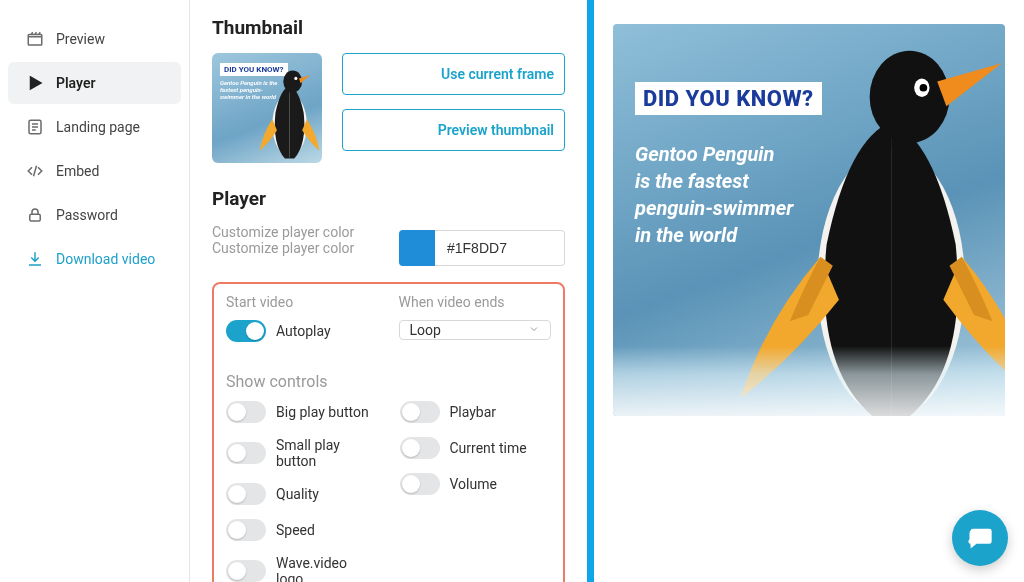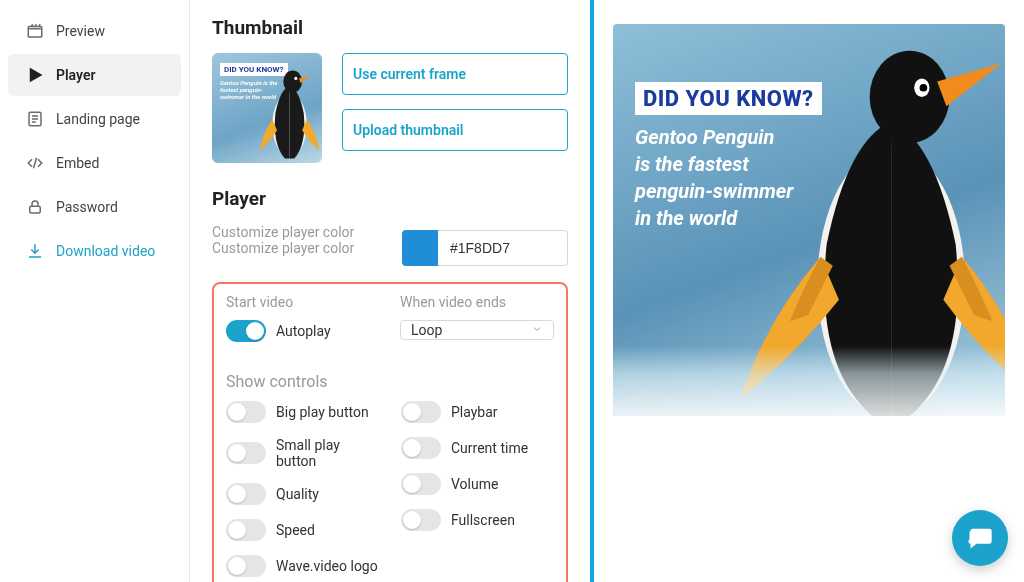--- a/index.html
+++ b/index.html
@@ -13,21 +13,21 @@
   }
   .app {
     display: flex;
     width: 100%;
     height: 100%;
   }
   
   .sidebar {
     width: 190px;
     border-right: 1px solid #e5e5e5;
-    padding-top: 8px;
+    padding-top: 16px;
     flex-shrink: 0;
   }
   .side-item {
     display: flex;
     align-items: center;
     gap: 12px;
     padding: 12px 18px;
     font-size: 14px;
     color: #444;
     cursor: pointer;
@@ -40,21 +40,21 @@
     color: #222;
   }
   .side-item.accent { color: #1da1c9; }
   .side-item .icon { width: 18px; height: 18px; display:flex; align-items:center; justify-content:center; color:#6b6b6b; }
   .side-item.accent .icon { color:#1da1c9; }
   .side-item.active .icon { color:#222; }
 
   
   .center {
     width: 404px;
-    border-right: 4px solid #0ea5e9;
+    border-right: 7px solid #0ea5e9;
     padding: 16px 22px 0 22px;
     flex-shrink: 0;
     overflow-y: auto;
   }
   .center h2 {
     font-size: 19px;
     font-weight: 700;
     color: #222;
     margin-bottom: 14px;
   }
@@ -92,21 +92,21 @@
   }
   .btn-outline {
     border: 1.5px solid #1ca3cc;
     color: #1ca3cc;
     background:#fff;
     font-weight:600;
     font-size:14px;
     padding: 12px 10px;
     border-radius:4px;
     cursor:pointer;
-    text-align:left;
+    text-align:right;
   }
   .muted-label {
     color:#9a9a9a;
     font-size:14px;
     margin-bottom: 10px;
   }
   .color-row {
     display:flex; align-items:center; gap:0; margin-bottom:16px;
   }
   .color-swatch {
@@ -174,21 +174,21 @@
     position:relative;
     background: linear-gradient(160deg,#8fbfd9 0%,#5a93b7 55%,#adcfe0 100%);
   }
   .video-preview .dk-box {
     position:absolute; top:58px; left:22px;
     background:#fff; color:#1a3b9c; font-weight:800;
     font-size:22px; padding:4px 8px;
     letter-spacing:0.5px;
   }
   .video-preview .sub {
-    position:absolute; top:100px; left:22px;
+    position:absolute; top:117px; left:22px;
     color:#fff; font-weight:700; font-style:italic;
     font-size:20px; line-height:1.35; width:200px;
   }
   .video-preview svg.penguin-large {
     position:absolute; top:-10px; right:-40px; width:320px; height:430px;
   }
   .video-preview .splash {
     position:absolute; left:0; right:0; bottom:0; height:70px;
     background: linear-gradient(180deg, rgba(255,255,255,0) 0%, rgba(220,240,248,0.6) 40%, rgba(255,255,255,0.85) 100%);
   }
@@ -272,21 +272,21 @@
           <path d="M52 35 Q64 40 70 70 Q74 110 58 128 L52 128 Z" fill="#1a1a1a"></path>
           <ellipse cx="56" cy="30" rx="12" ry="14" fill="#1a1a1a"></ellipse>
           <path d="M64 26 L78 22 L66 32 Z" fill="#f08c1e"></path>
           <circle cx="60" cy="26" r="2" fill="#fff"></circle>
           <path d="M30 78 Q18 96 14 118 Q26 108 36 92 Z" fill="#f3a92d"></path>
           <path d="M74 78 Q86 96 90 118 Q78 108 68 92 Z" fill="#f3a92d"></path>
         </svg>
       </div>
       <div class="thumb-actions">
         <div class="btn-outline">Use current frame</div>
-        <div class="btn-outline">Upload thumbnail</div>
+        <div class="btn-outline">Preview thumbnail</div>
       </div>
     </div>
 
     <h2>Player</h2>
     <div class="muted-label">Customize player color</div>
     <div class="color-row" style="margin-top:-6px;">
       <div style="flex:1"></div>
     </div>
     <div style="display:flex;align-items:center;gap:14px;margin:-30px 0 16px 0;">
       <span class="muted-label" style="margin:0;flex:1">Customize player color</span>
@@ -365,26 +365,20 @@
             <div class="toggle">
                 <div class="knob"></div>
               </div>
             <span>Current time</span>
           </div>
           <div class="toggle-row">
             <div class="toggle">
                 <div class="knob"></div>
               </div>
             <span>Volume</span>
-          </div>
-          <div class="toggle-row">
-            <div class="toggle">
-                <div class="knob"></div>
-              </div>
-            <span>Fullscreen</span>
           </div>
         </div>
       </div>
     </div>
   </div>
 
   <div class="right">
     <div class="video-preview">
       <div class="dk-box">DID YOU KNOW?</div>
       <div class="sub" style="white-space:pre-line;">Gentoo Penguin

